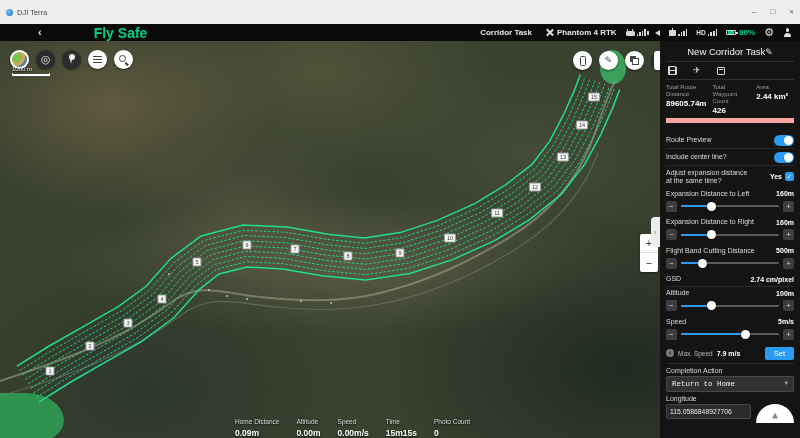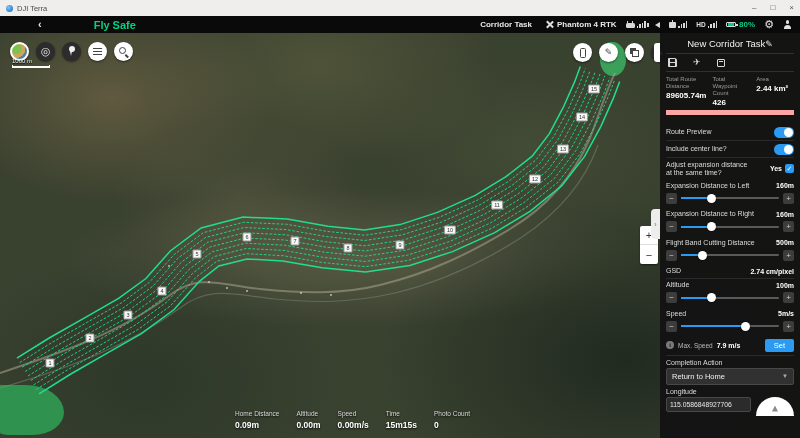--- a/index.html
+++ b/index.html
@@ -1,34 +1,34 @@
 <!DOCTYPE html>
 <html><head>
 <meta charset="utf-8">
 <style>
   * { margin:0; padding:0; box-sizing:border-box; }
   html,body { width:800px; height:438px; overflow:hidden; background:#000;
               font-family:"Liberation Sans", sans-serif; }
 
   
-  .titlebar { height:16px; background:#efeeec; display:flex; align-items:center;
+  .titlebar { height:24px; background:#efeeec; display:flex; align-items:center;
               justify-content:space-between; padding:0 6px; }
   .titlebar .left { display:flex; align-items:center; gap:4px; }
   .app-dot { width:7px; height:7px; border-radius:50%;
              background:radial-gradient(circle at 35% 35%, #7ec3ff, #1668b5); }
   .titlebar .title { font-size:7.5px; color:#4a4a4a; }
   .win-controls { display:flex; gap:14px; }
   .win-controls span { font-size:8px; color:#555; line-height:10px; cursor:default; }
 
   
   .topbar { height:17px; background:#0a0a0a; display:flex; align-items:center;
             justify-content:space-between; padding:0 8px 0 0; }
   .topbar .tleft { display:flex; align-items:center; }
   .back-btn { color:#e8e8e8; font-size:11px; font-weight:bold; margin-left:38px; line-height:15px; }
-  .flysafe { color:#00d283; font-size:11px; font-weight:bold; margin-left:52px; }
+  .flysafe { color:#00d283; font-size:14px; font-weight:bold; margin-left:52px; }
   .tright { display:flex; align-items:center; gap:9px; }
   .task-type { color:#e8e8e8; font-size:8px; font-weight:bold; margin-right:4px; }
   .aircraft { display:flex; align-items:center; gap:3px; color:#e8e8e8; font-size:8px; font-weight:bold; }
   .drone-glyph { position:relative; width:9px; height:9px; }
   .drone-glyph::before, .drone-glyph::after { content:""; position:absolute; left:4px; top:0;
       width:1.6px; height:9px; background:#ddd; }
   .drone-glyph::before { transform:rotate(45deg); }
   .drone-glyph::after  { transform:rotate(-45deg); }
   .bars { display:flex; align-items:flex-end; gap:1px; }
   .bars i { width:1.6px; background:#d8d8d8; display:block; }
@@ -182,21 +182,21 @@
 
   .maxspeed { display:flex; align-items:center; gap:4px; padding:3px 0; }
   .info-glyph { width:8px; height:8px; border-radius:50%; background:#7a7a7a; color:#161616;
                 font-size:6px; line-height:8px; text-align:center; font-weight:bold; flex-shrink:0; }
   .ms-label { font-size:6.5px; color:#bbb; }
   .ms-val { font-size:7px; color:#fff; font-weight:bold; flex:1; }
   .set-btn { background:#2a9af3; color:#fff; font-size:7.5px; padding:2px 9px; border-radius:2px; cursor:pointer; }
 
   .sec-label { font-size:7px; color:#ddd; padding:3px 0 2px; }
   .select { display:flex; align-items:center; justify-content:space-between; background:#313131;
-            border:1px solid #484848; border-radius:2px; padding:3px 5px; cursor:pointer; }
+            border:1px solid #484848; border-radius:2px; padding:3px 5px; cursor:pointer;font-family:Liberation Mono, monospace; }
   .select .sel-val { font-size:7.5px; color:#eee; }
   .select .caret { font-size:6px; color:#aaa; }
 
   .lon-row { display:flex; align-items:flex-start; gap:5px; }
   .lon-input { flex:1; background:#2b2b2b; border:1px solid #484848; border-radius:2px;
                color:#e8e8e8; font-size:6.8px; padding:3px 3px; width:80px;
                font-family:"Liberation Sans", sans-serif; }
   .compass { width:38px; height:19px; background:#fff; border-radius:19px 19px 0 0; position:relative; }
   .compass::after { content:""; position:absolute; left:16px; top:9px; width:6px; height:6px;
       background:#8a8a8a; clip-path:polygon(50% 0, 100% 100%, 0 100%); }

